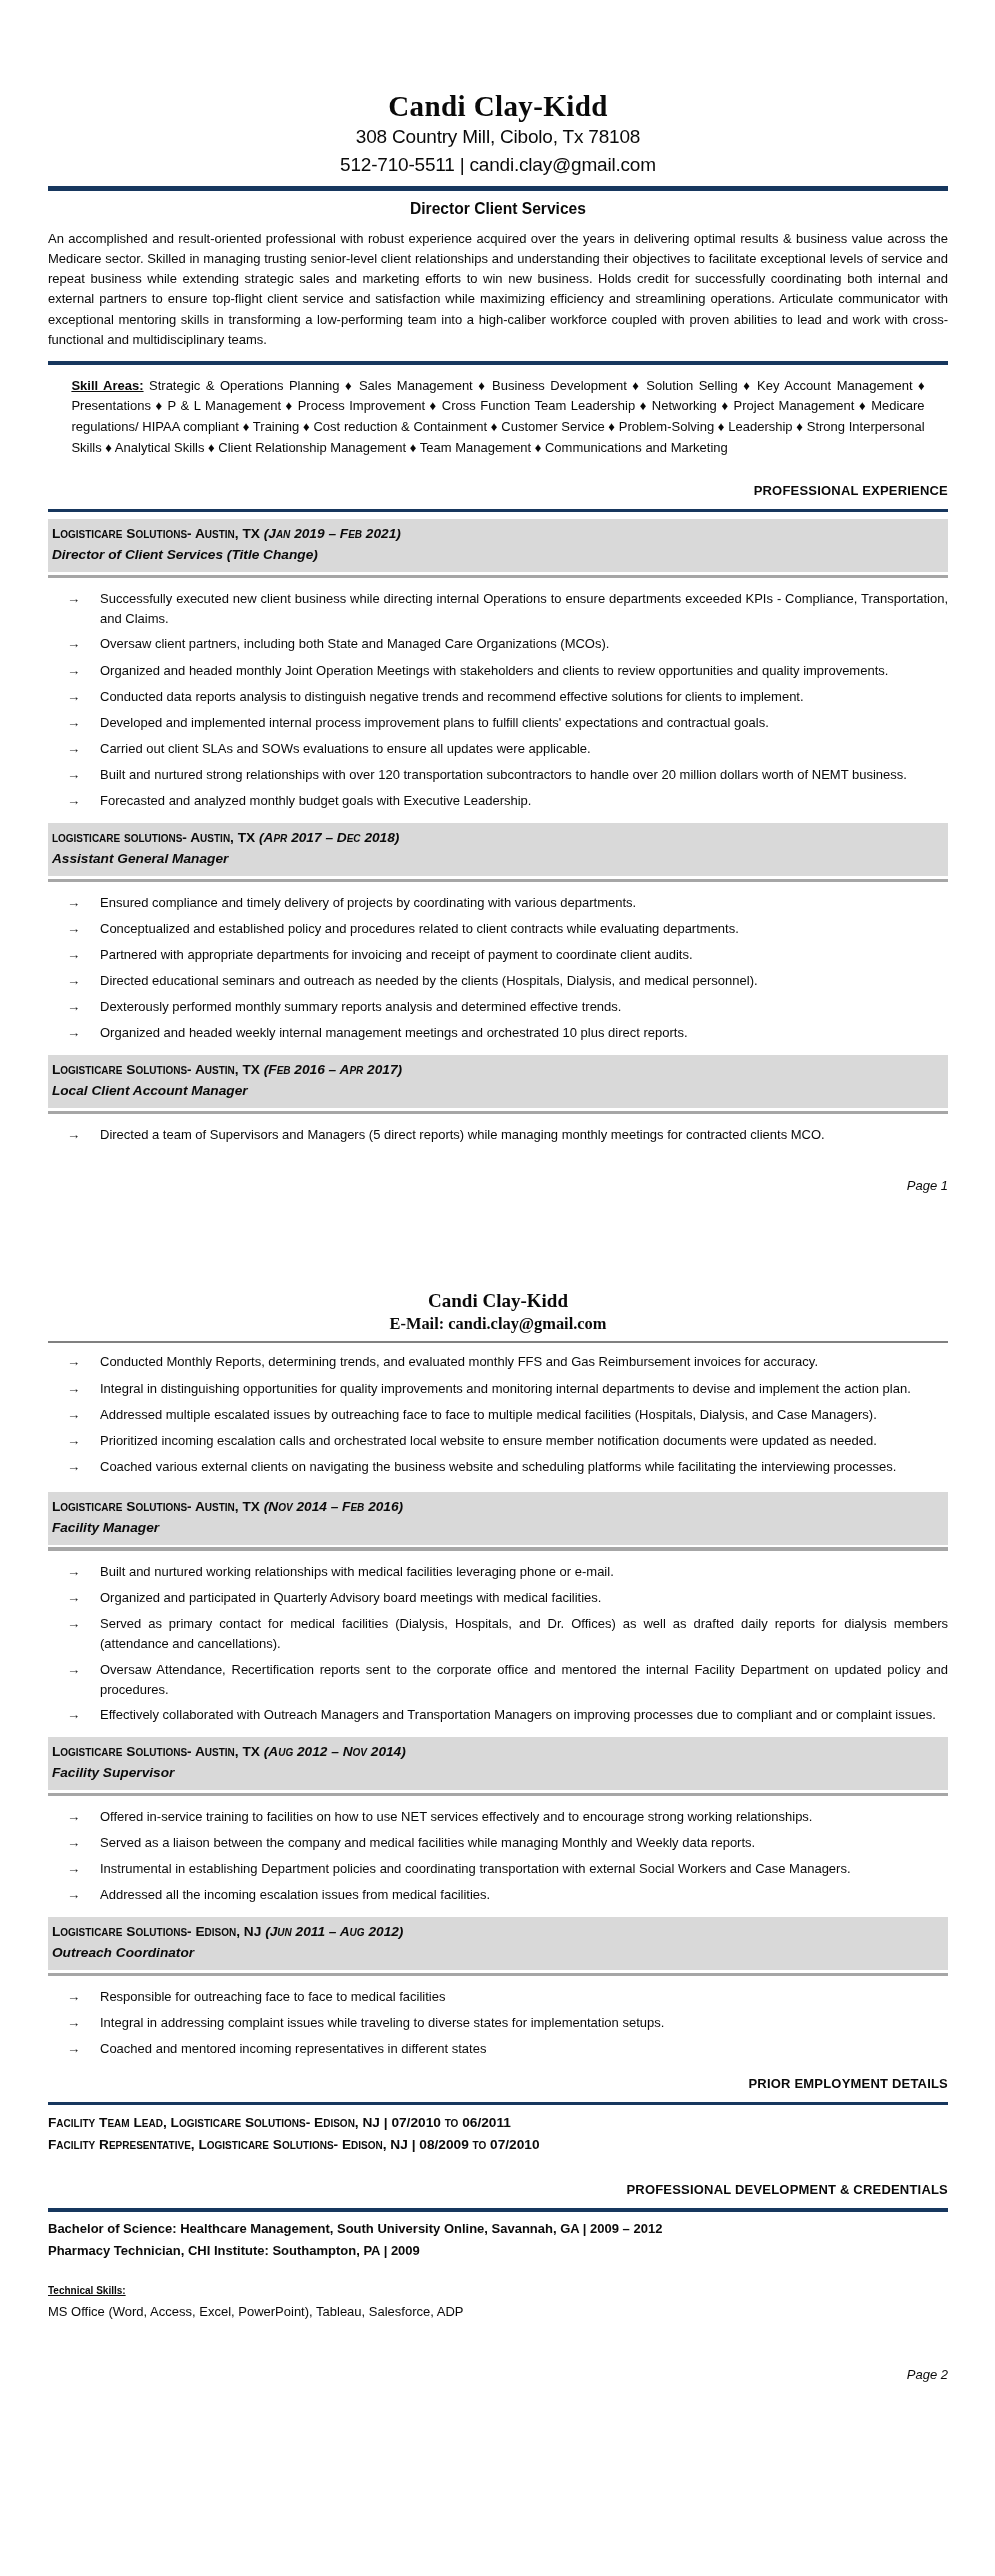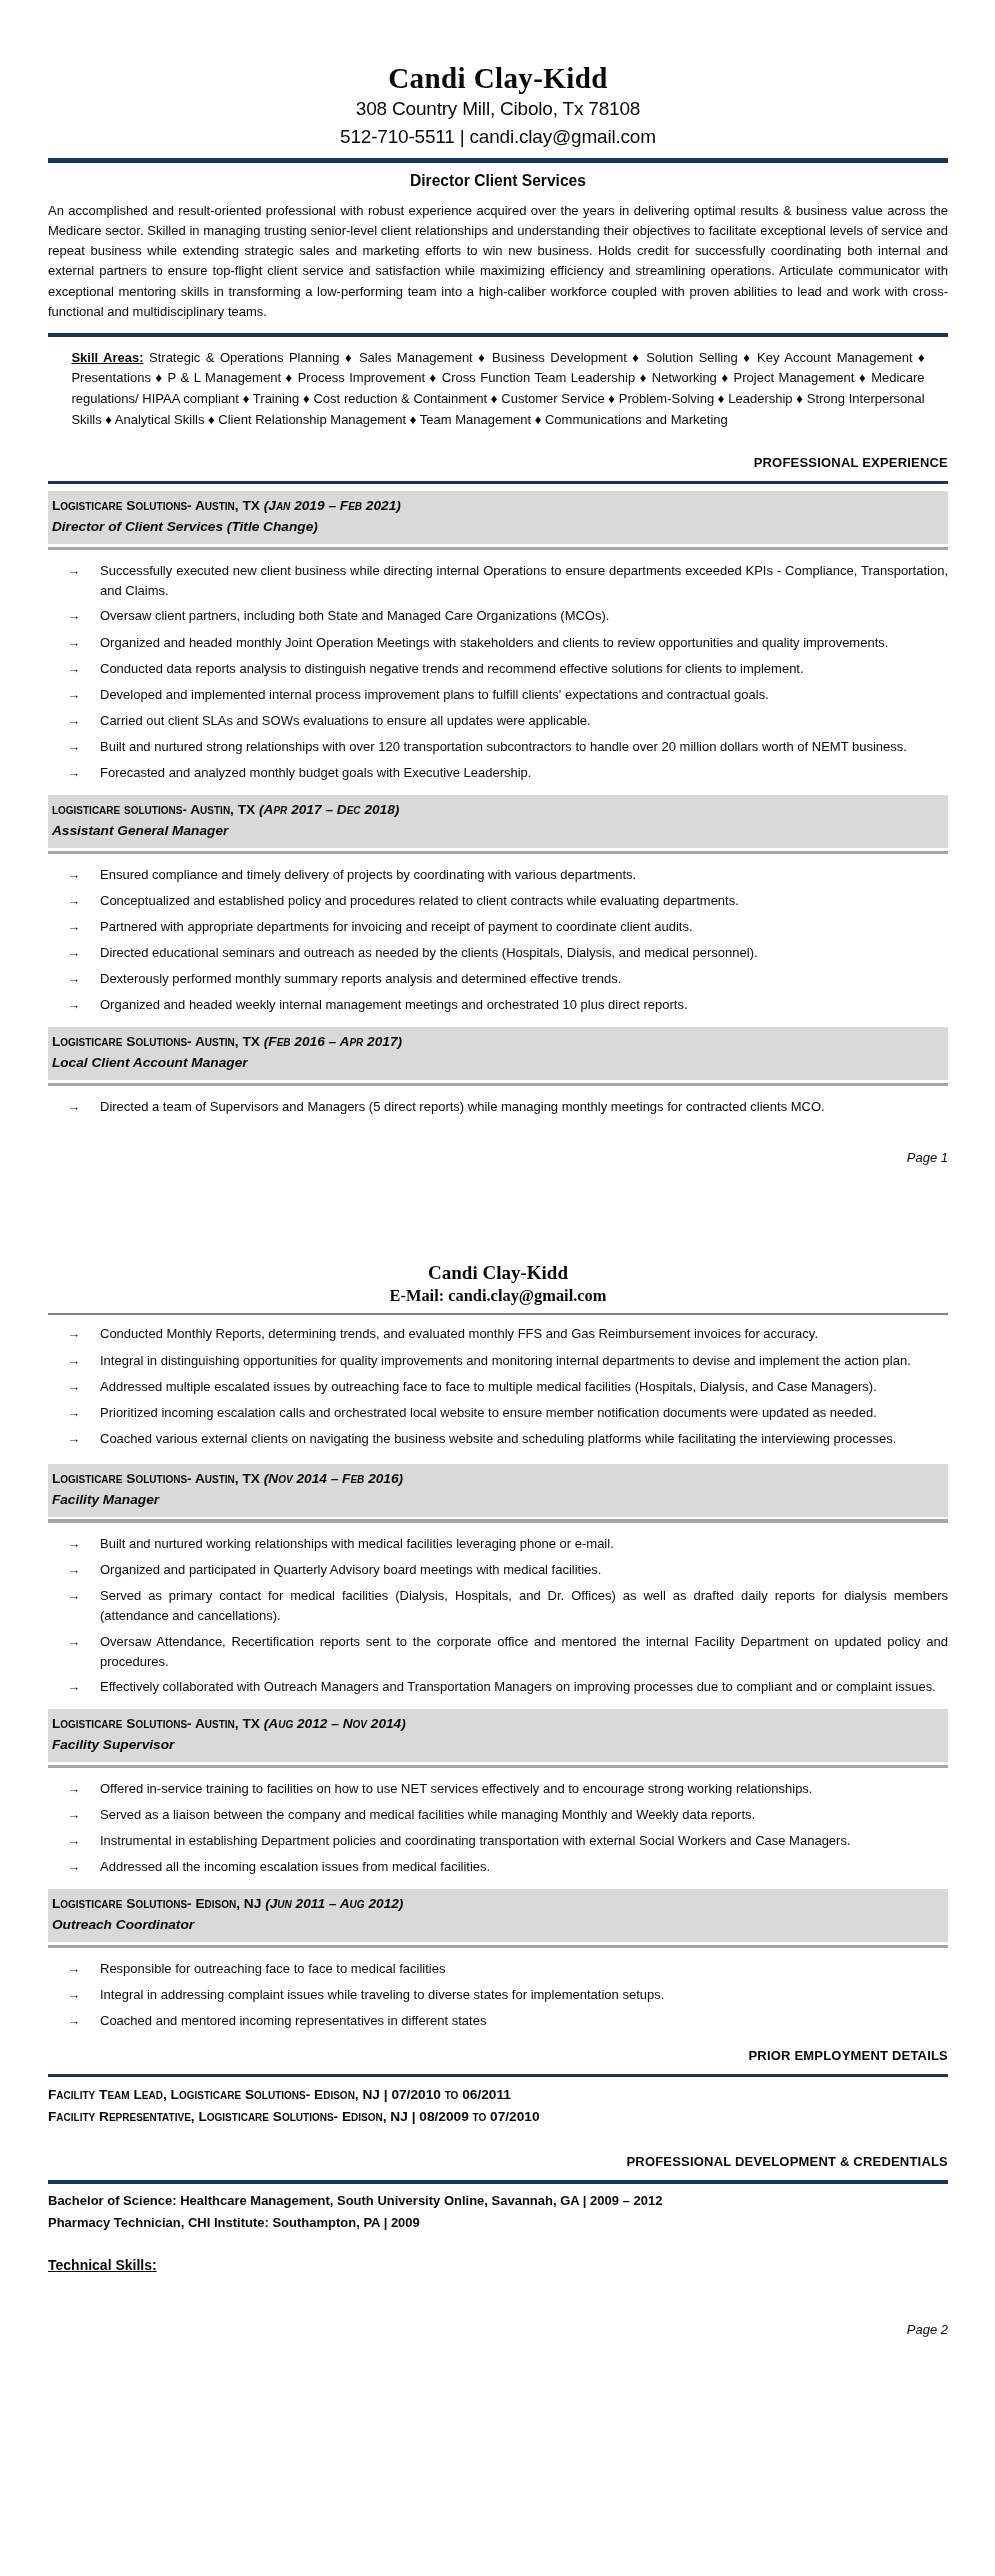--- a/index.html
+++ b/index.html
@@ -10,21 +10,21 @@
     --ink:#0a0a0a;
   }
   *{margin:0;padding:0;box-sizing:border-box;}
   html,body{background:#ffffff;}
   body{
     width:996px;height:2576px;overflow:hidden;
     font-family:"Liberation Sans", sans-serif;
     color:var(--ink);
     font-size:13px;line-height:1.55;
   }
-  .sheet{padding:62px 48px 0 48px;}
+  .sheet{padding:90px 48px 0 48px;}
 
   
   .name{
     font-family:"Liberation Serif", serif;
     font-weight:bold;font-size:29px;line-height:1.15;
     text-align:center;letter-spacing:0.4px;
   }
   .addr{
     text-align:center;font-weight:normal;font-size:19px;line-height:1.45;
     letter-spacing:-0.2px;
@@ -92,21 +92,21 @@
   }
   .gray-rule{height:2.3px;background:var(--p2rule);margin:6.2px 0 9.4px 0;}
 
   .prior-entry{
     font-weight:bold;font-variant:small-caps;font-size:13.7px;
     line-height:1.65;
   }
   .edu-entry{font-weight:bold;font-size:13px;line-height:1.65;}
 
   .tech{margin-top:22px;}
-  .tech-label{font-weight:bold;text-decoration:underline;font-size:14px;margin-bottom:3.1px;}
+  .tech-label{font-weight:bold;text-decoration:underline;font-size:10px;margin-bottom:3.1px;}
   .tech-items{font-size:13px;}
 </style>
 </head>
 <body>
 
 <div class="sheet">
 
   <h1 class="name">Candi Clay-Kidd</h1>
   <div class="addr">308 Country Mill, Cibolo, Tx 78108</div>
   <div class="addr">512-710-5511 | candi.clay@gmail.com</div>
@@ -333,18 +333,19 @@
 
   <h3 class="section-heading" style="margin-top:23.4px;">PROFESSIONAL DEVELOPMENT &amp; CREDENTIALS</h3>
   <div class="navy-rule thin"></div>
   <div id="education-entries">
       <div class="edu-entry">Bachelor of Science: Healthcare Management, South University Online, Savannah, GA | 2009 – 2012</div>
       <div class="edu-entry">Pharmacy Technician, CHI Institute: Southampton, PA | 2009</div>
     </div>
 
   <div class="tech">
     <div class="tech-label">Technical Skills:</div>
+    <div class="tech-items">MS Office (Word, Access, Excel, PowerPoint), Tableau, Salesforce, ADP</div>
   </div>
 
   <div class="page-number" style="margin-top:43px;">Page 2</div>
 
 </div>
 
 
 </body></html>

